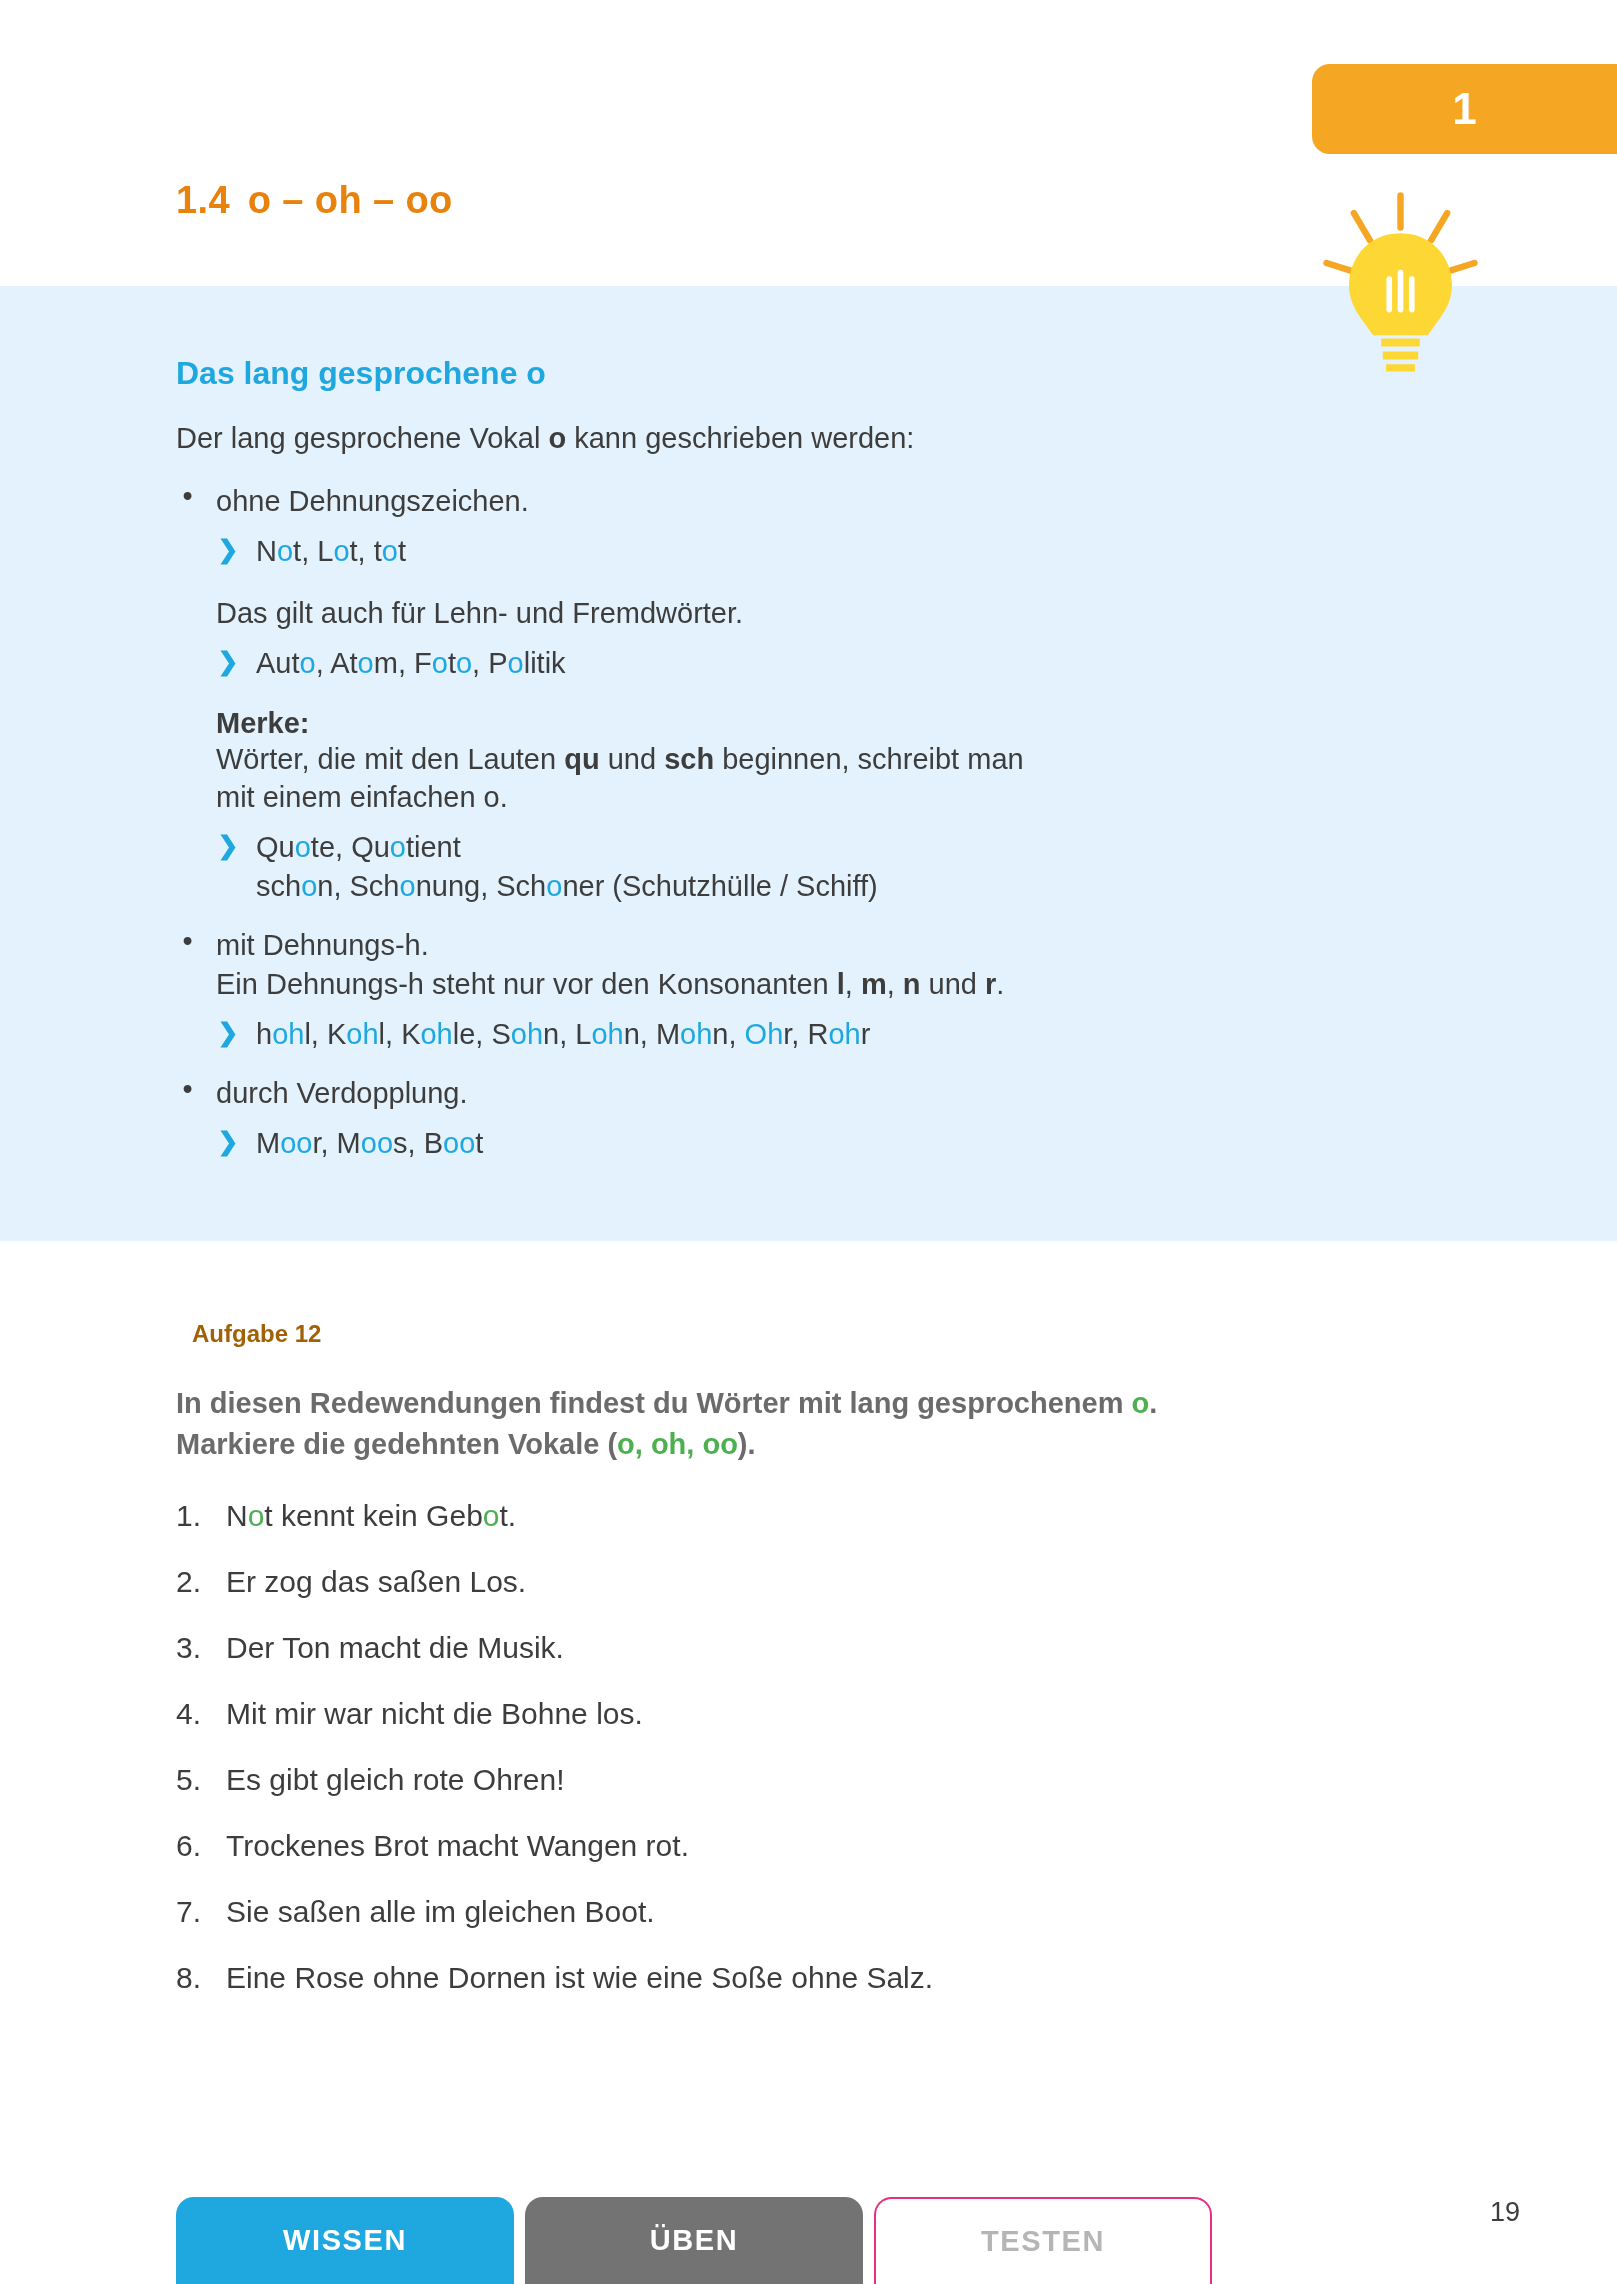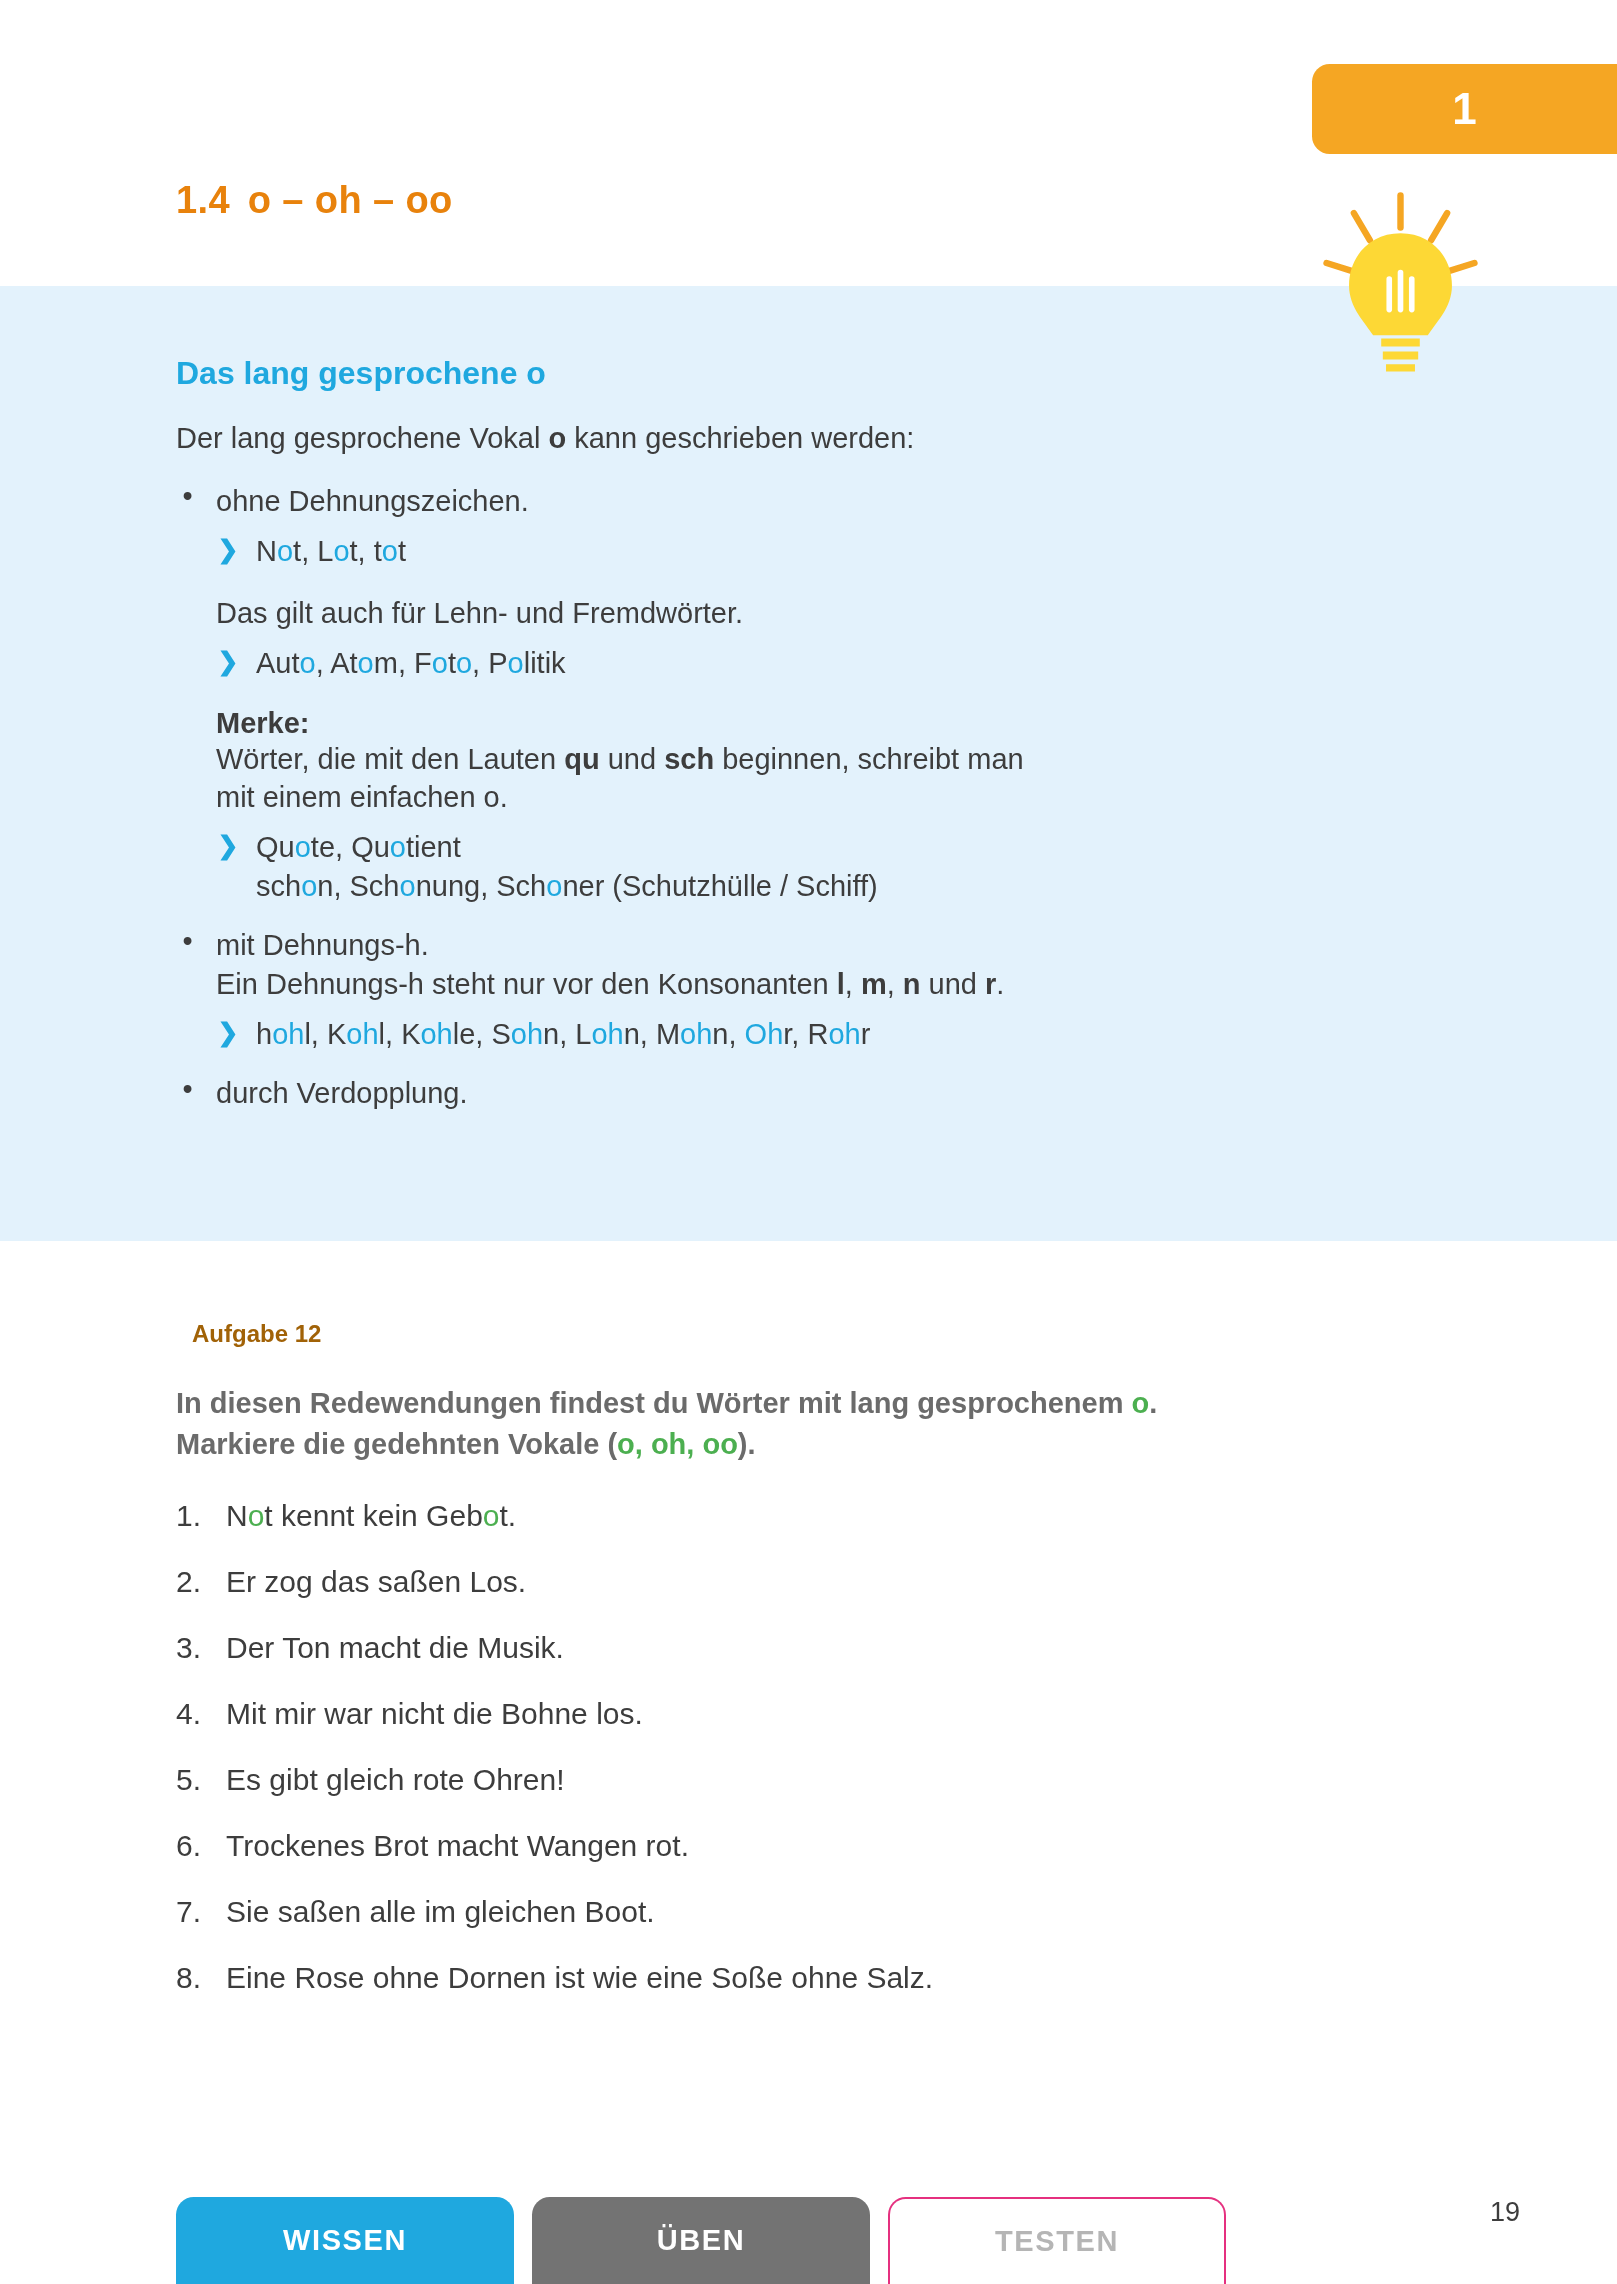--- a/index.html
+++ b/index.html
@@ -169,21 +169,21 @@
     color: #3d3d3d;
   }
   ol.sentences li .g { color: #4caf50; }
 
   
   .bottom-nav {
     position: absolute;
     bottom: 0;
     left: 176px;
     display: flex;
-    gap: 18px;
+    gap: 11px;
   }
   .nav-btn {
     width: 338px;
     height: 87px;
     border-top-left-radius: 17.7px;
     border-top-right-radius: 17.7px;
     display: flex;
     align-items: center;
     justify-content: center;
     font-size: 29px;
@@ -249,20 +249,21 @@
       <li>
         <div class="line">mit Dehnungs-h.</div>
         <div class="line"><span>Ein Dehnungs-h steht nur vor den Konsonanten </span><span class="bold">l</span>, <span class="bold">m</span>, <span class="bold">n</span><span> und </span><span class="bold">r</span>.</div>
         <div class="gap-sm"></div>
         <div class="ex">h<span class="o">oh</span>l, K<span class="o">oh</span>l, K<span class="o">oh</span>le, S<span class="o">oh</span>n, L<span class="o">oh</span>n, M<span class="o">oh</span>n, <span class="o">Oh</span>r, R<span class="o">oh</span>r</div>
       </li>
 
       <li>
         <div class="line">durch Verdopplung.</div>
         <div class="gap-sm"></div>
+        <div class="ex">M<span class="o">oo</span>r, M<span class="o">oo</span>s, B<span class="o">oo</span>t</div>
       </li>
     </ul>
   </div>
 </div>
 
 <div class="bulb">
   <svg viewBox="0 0 220 260" width="177" height="209">
     <g stroke="#f5a623" stroke-width="8" stroke-linecap="round">
       <line x1="110" y1="8" x2="110" y2="48"></line>
       <line x1="52" y1="30" x2="72" y2="64"></line>

